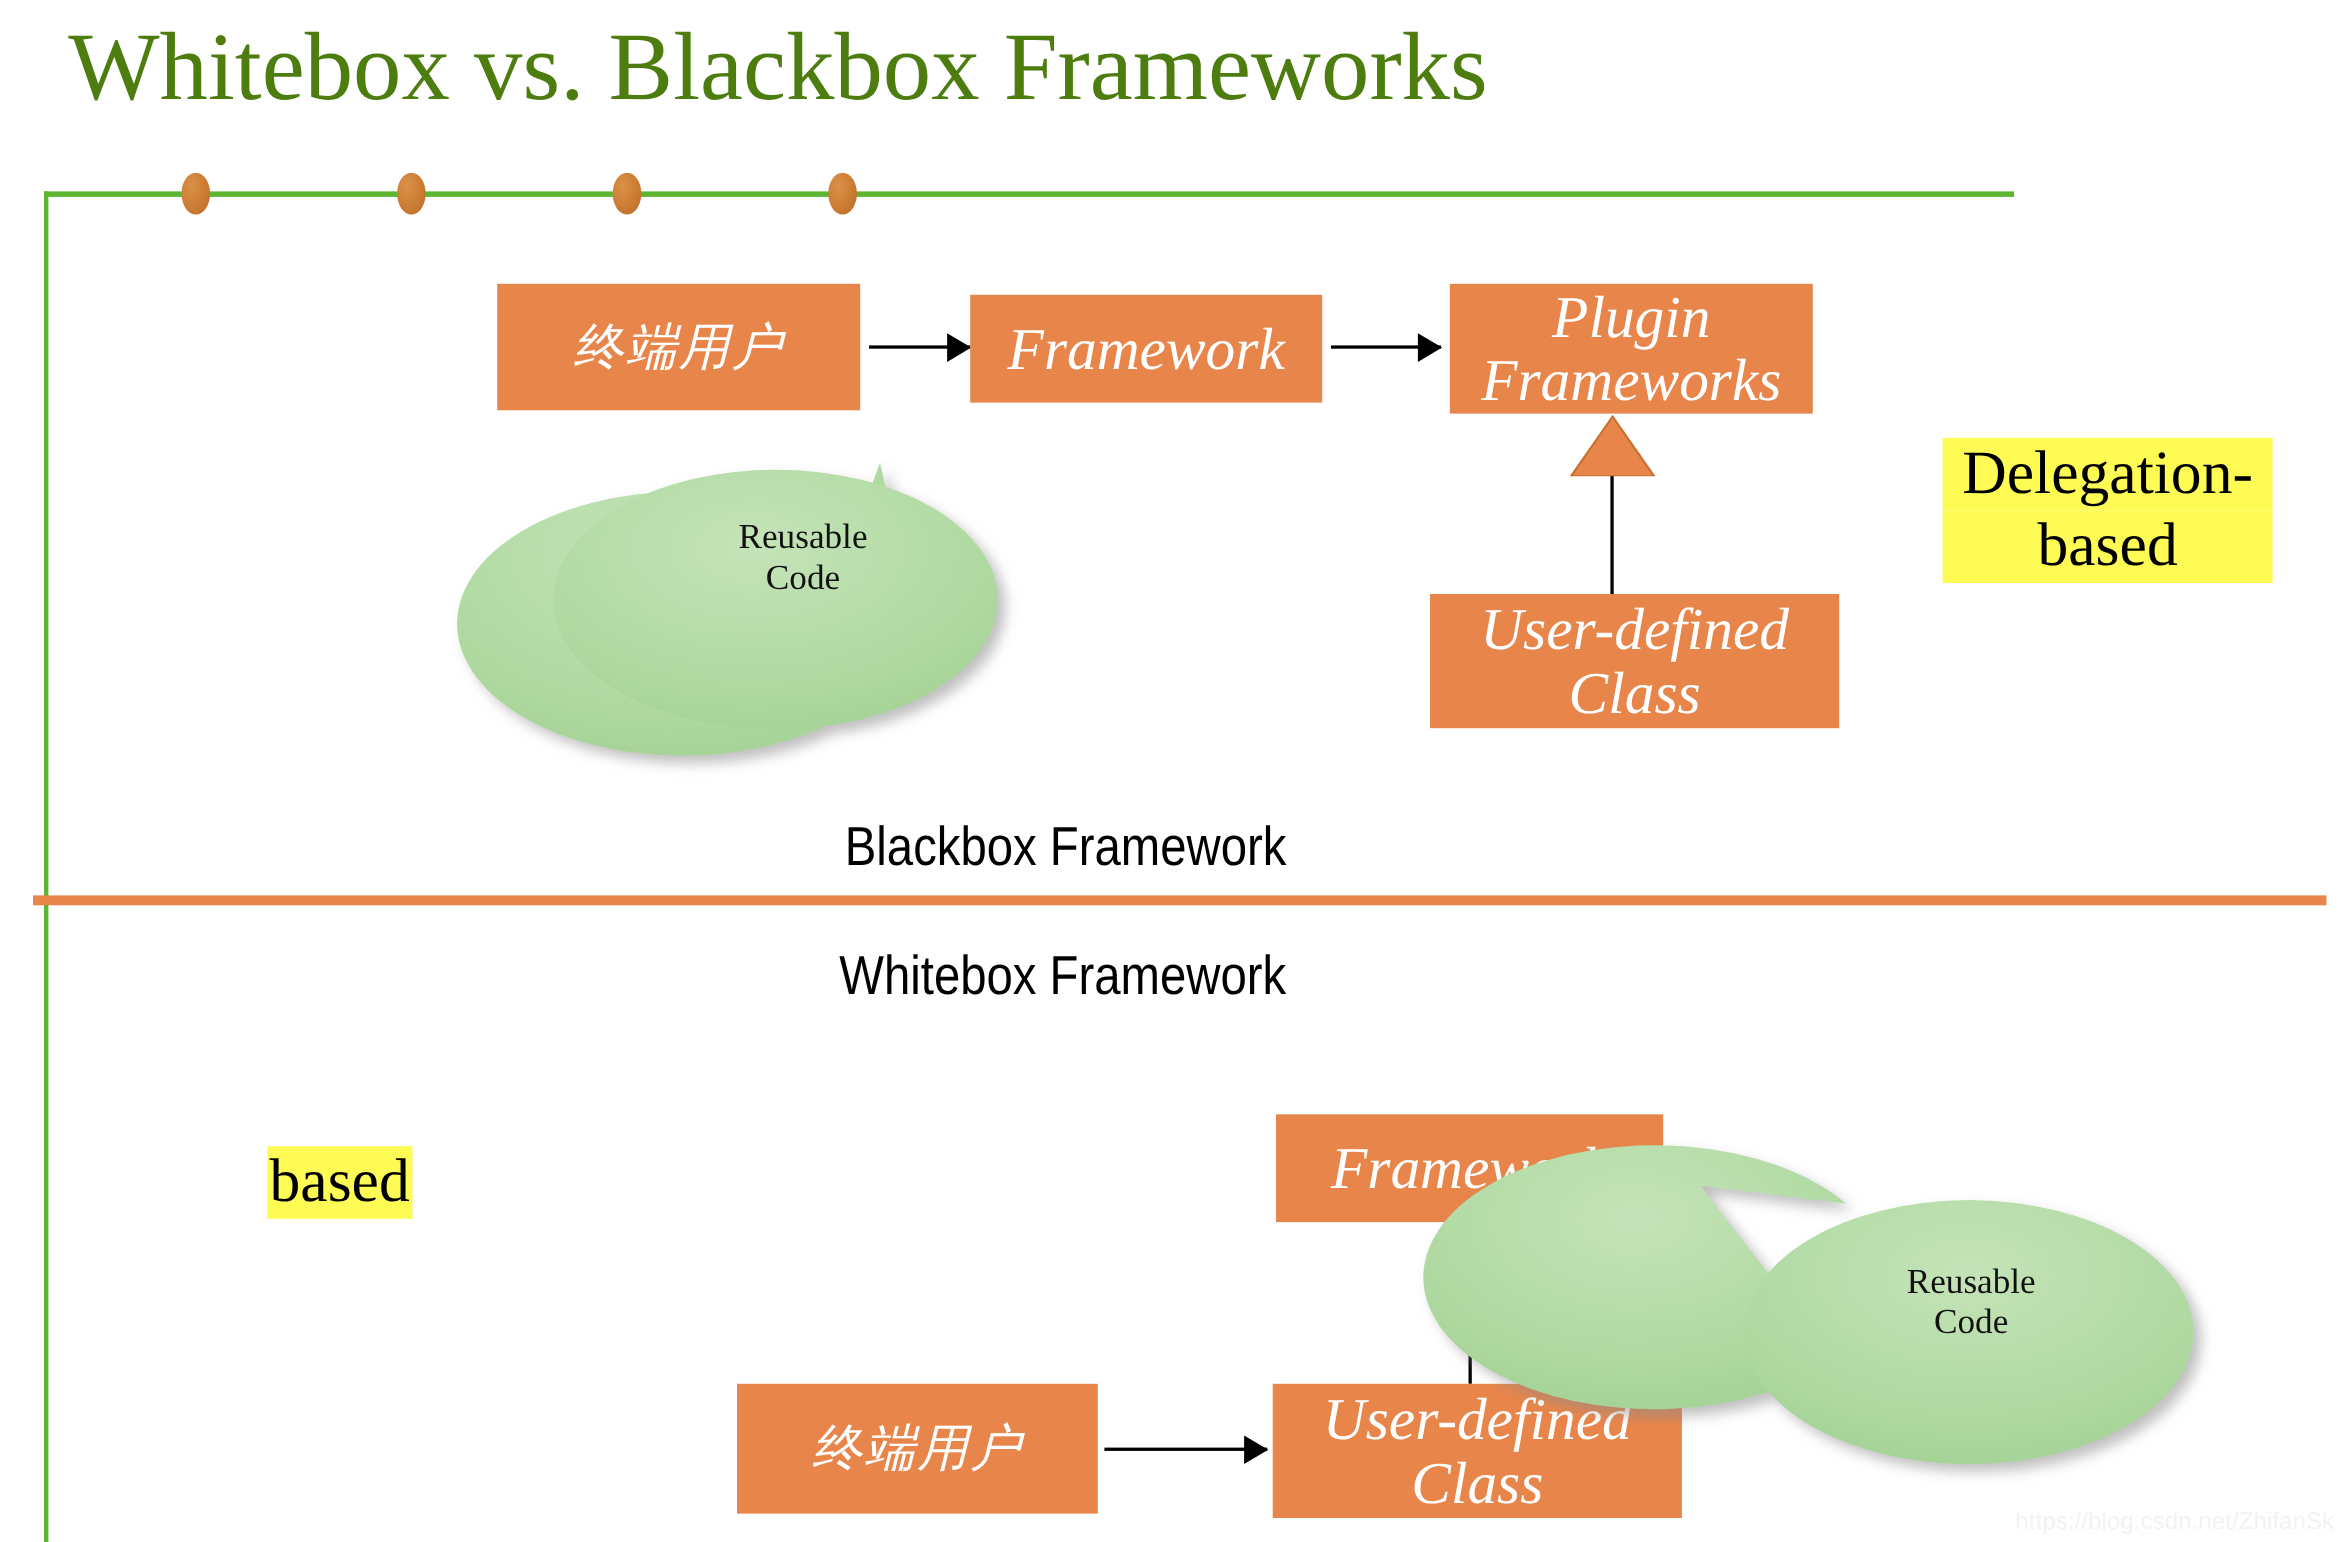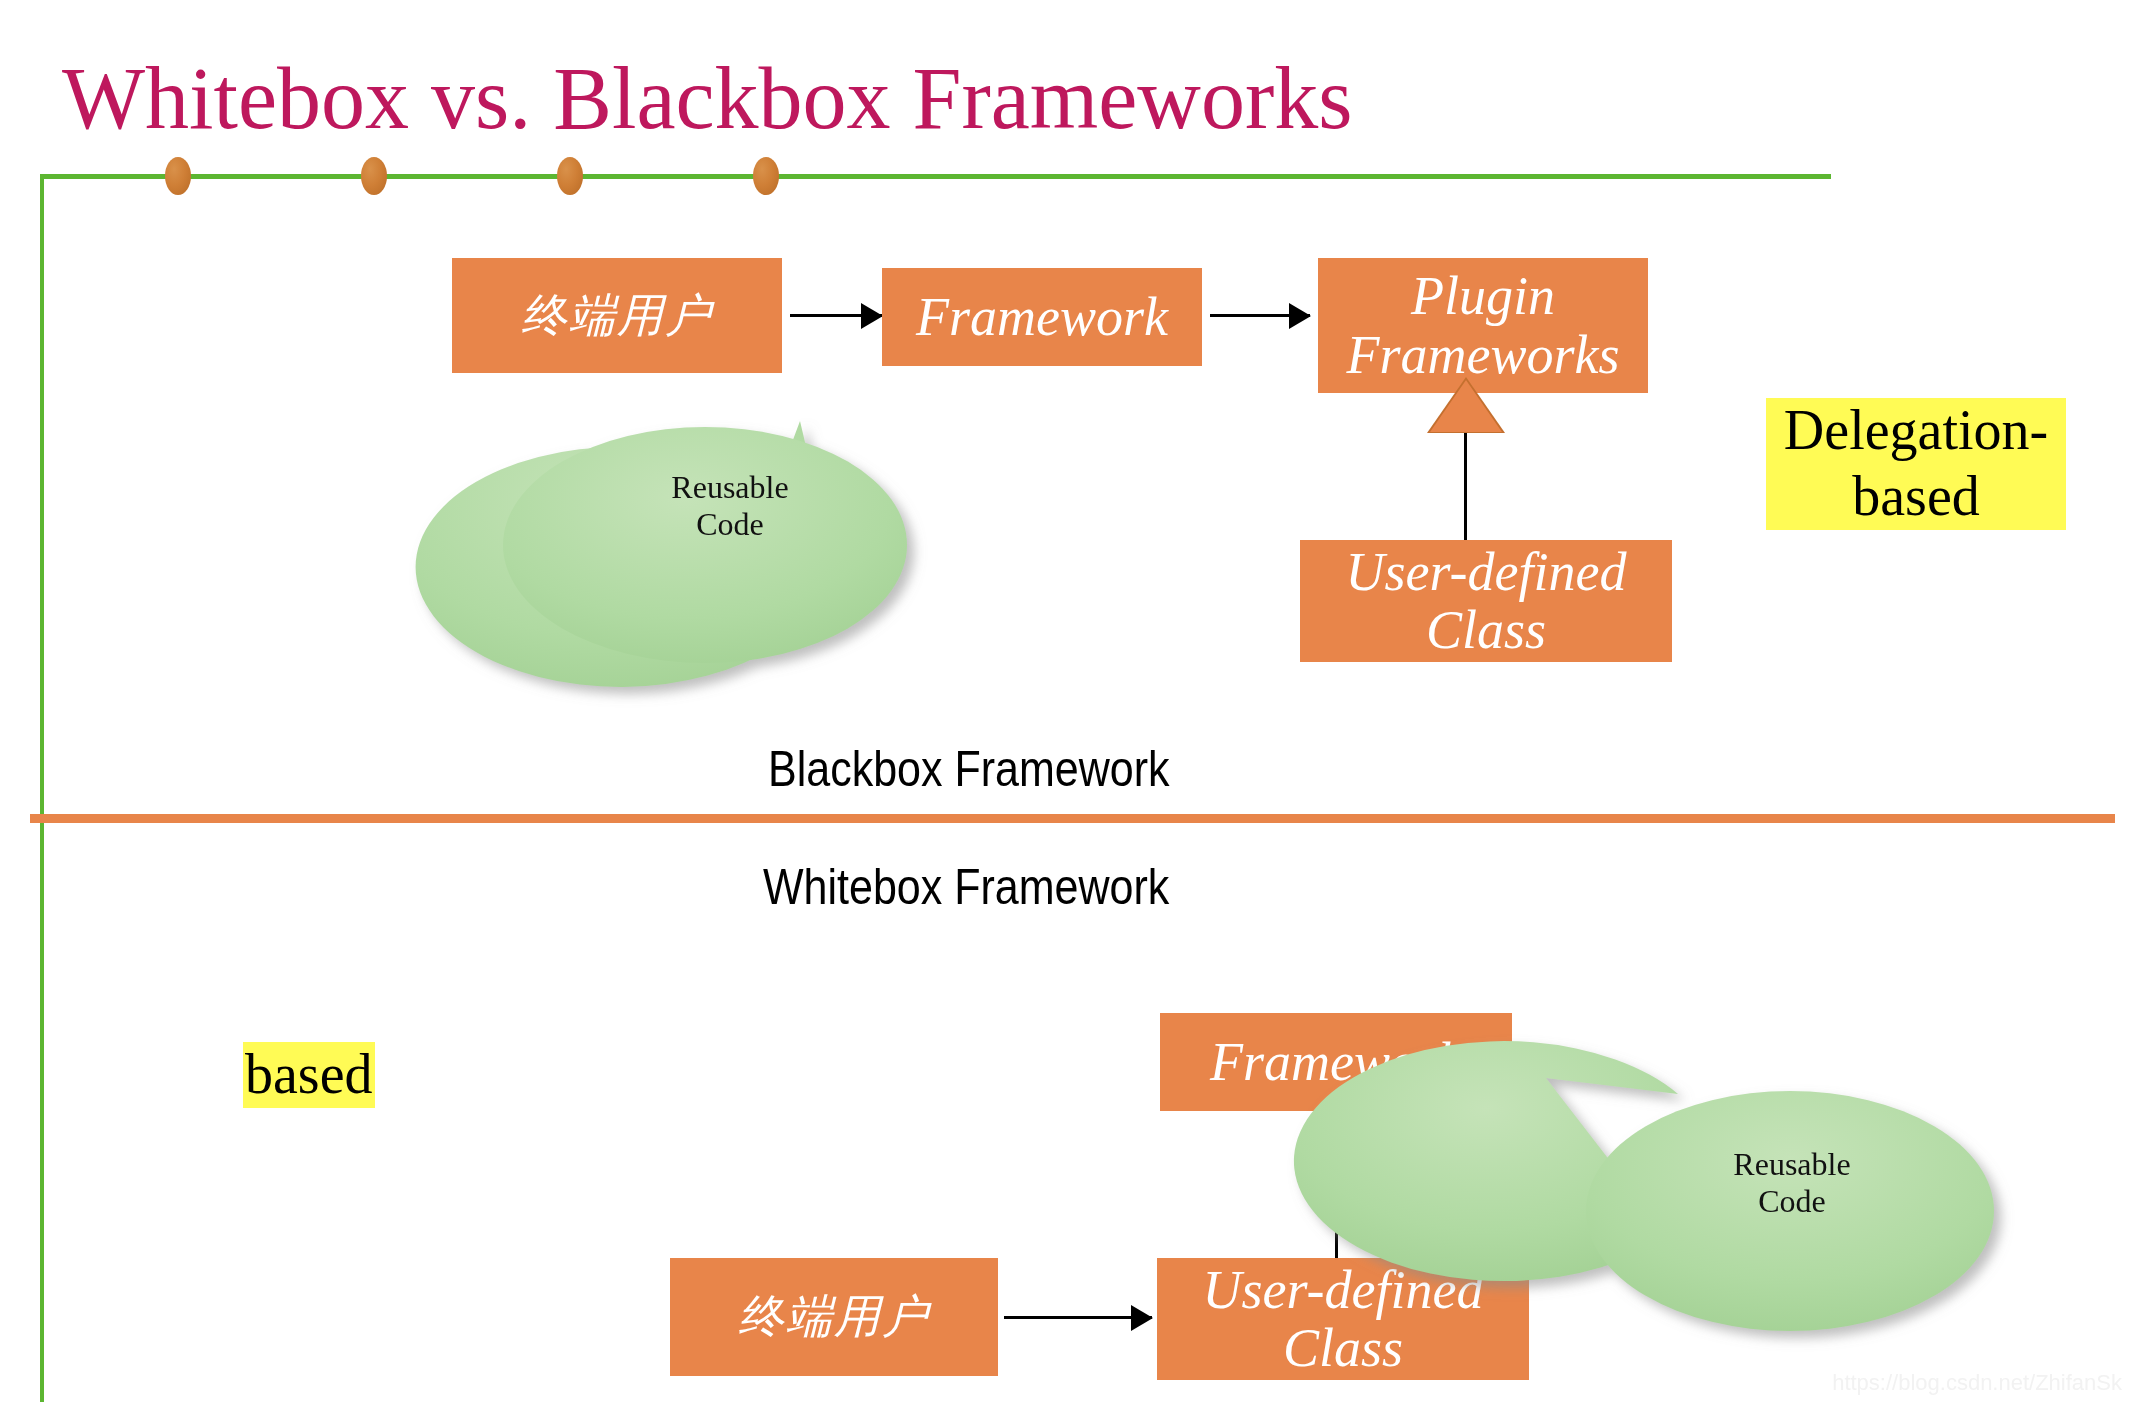--- a/index.html
+++ b/index.html
@@ -19,24 +19,23 @@
   }
 
   
   .slide-title {
     position: absolute;
     left: 62px;
     top: 18px;
     font-family: "Liberation Serif", serif;
     font-size: 88px;
     line-height: 1.0;
-    color: #be185d;
+    color: #4d7c0f;
     white-space: nowrap;
     letter-spacing: 0px;
-    margin-top: 37px;
   }
 
   
   .deco-hline {
     position: absolute;
     left: 40px;
     top: 174px;
     width: 1791px;
     height: 5px;
     background: #5cb631;
@@ -209,21 +208,21 @@
   </div>
 
   <div class="conn-h" style="left:790px; top:314px; width:92px;"></div>
 
   <div class="obox" style="left:882px; top:268px; width:320px; height:98px; font-size:54px;">
     <span>Framework</span>
   </div>
 
   <div class="conn-h" style="left:1210px; top:314px; width:100px;"></div>
 
-  <div class="obox" style="left:1318px; top:258px; width:330px; height:135px; font-size:54px; flex-direction:column;">
+  <div class="obox" style="left:1318px; top:258px; width:330px; height:118px; font-size:54px; flex-direction:column;">
     <span class="l2">Plugin</span>
     <span class="l2">Frameworks</span>
   </div>
 
   <div class="inh-line" style="left:1464px; top:432px; height:108px;"></div>
   <div class="inh-tri-border" style="left:1427px; top:377px;"></div>
   <div class="inh-tri" style="left:1430px; top:380px;"></div>
 
   <div class="obox" style="left:1300px; top:540px; width:372px; height:122px; font-size:54px; flex-direction:column;">
     <span class="l2">User-defined</span>

